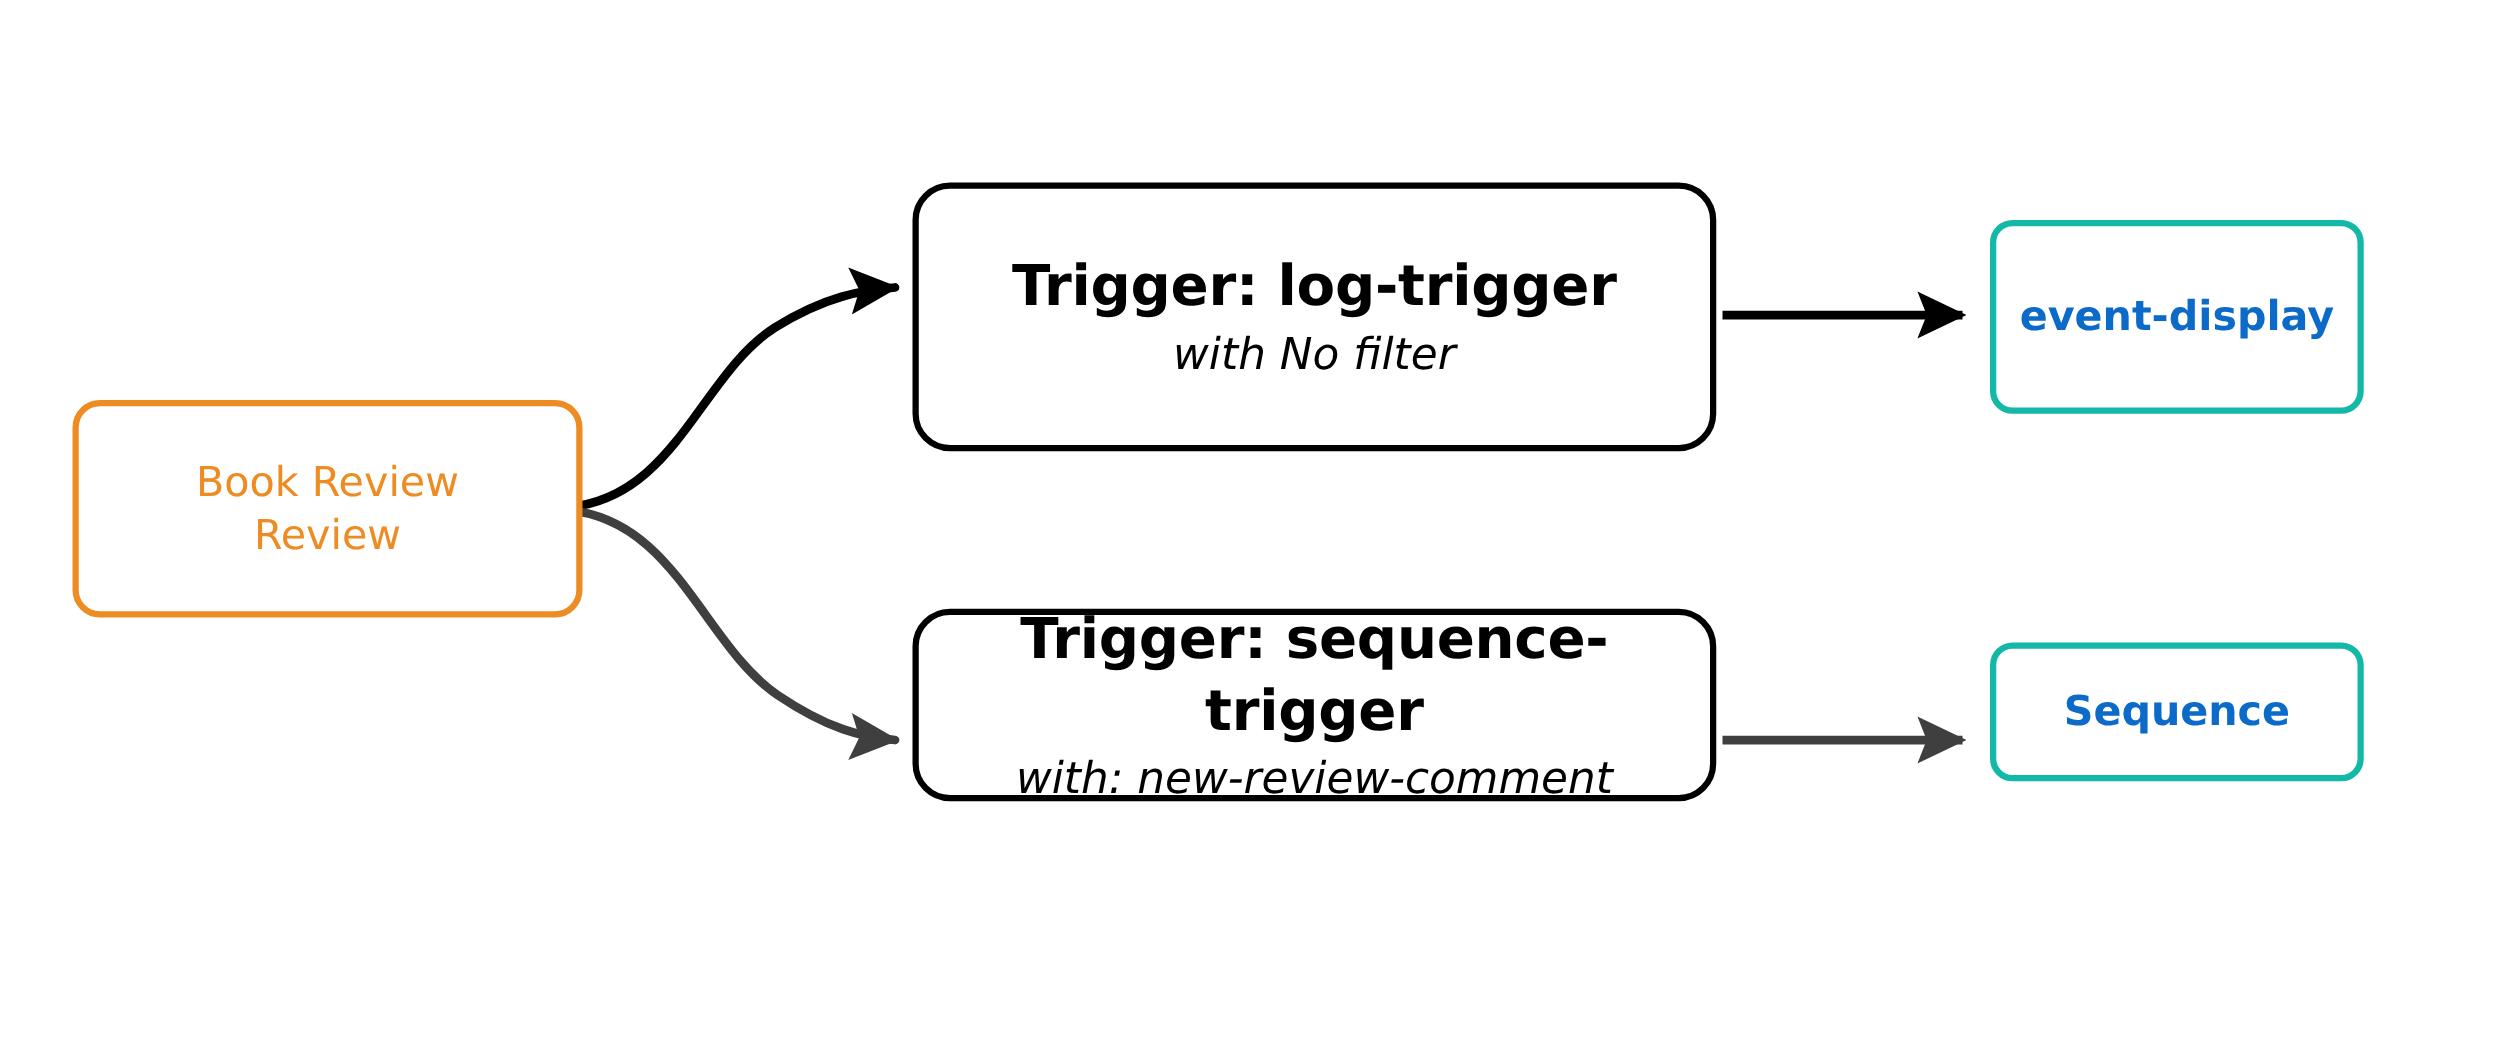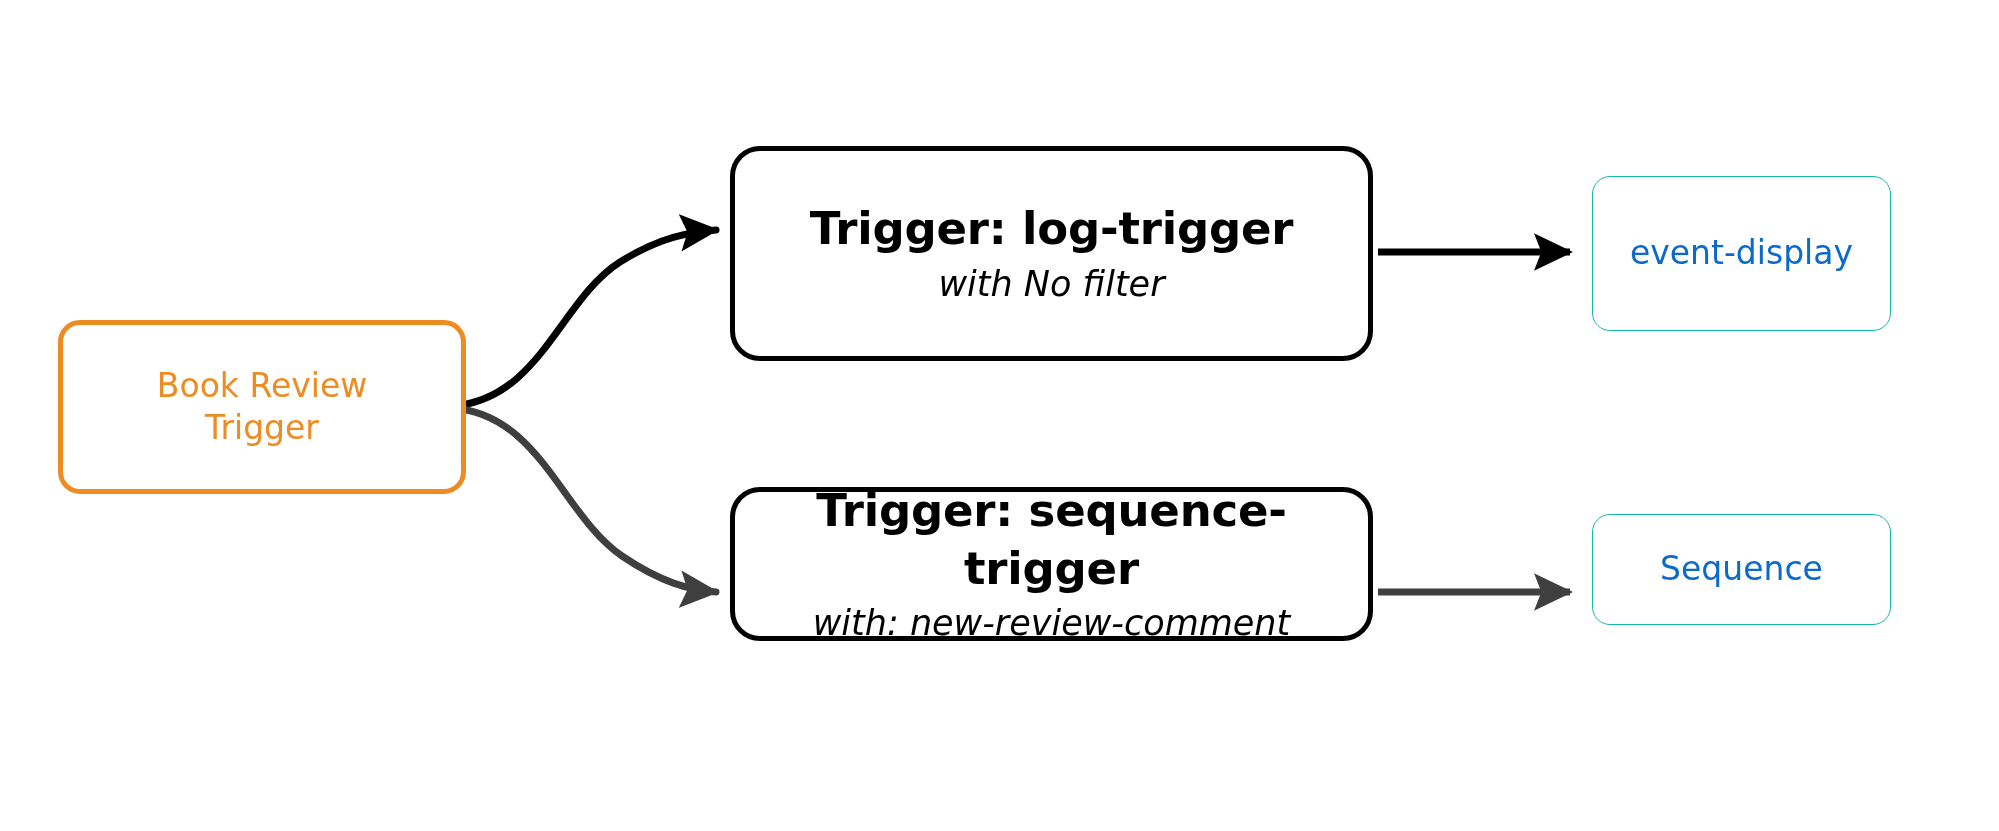--- a/index.html
+++ b/index.html
@@ -75,25 +75,25 @@
     font-size: 35px;
     font-weight: 400;
     display: block;
     margin-top: 4px;
     font-style: italic;
   }
   
   .node-sink {
     left: 1592px;
     width: 299px;
-    border: 1px solid #14b8a6;
+    border: 5px solid #14b8a6;
     border-radius: 18px;
     color: #0C6AC9;
     font-size: 33px;
-    font-weight: 400;
+    font-weight: 700;
   }
   .node-sink-top {
     top: 176px;
     height: 155px;
   }
   .node-sink-bottom {
     top: 514px;
     height: 111px;
   }
 </style>
@@ -116,21 +116,21 @@
 
     <path d="M 452 408 C 540 414 562 515 622 556 C 662 583 690 590 716 592" fill="none" stroke="#3F3F3F" stroke-width="7" stroke-linecap="round" marker-end="url(#arrow-gray)"></path>
 
     <path d="M 1378 252 L 1570 252" fill="none" stroke="#000000" stroke-width="7" stroke-linecap="butt" marker-end="url(#arrow-black)"></path>
 
     <path d="M 1378 592 L 1570 592" fill="none" stroke="#3F3F3F" stroke-width="7" stroke-linecap="butt" marker-end="url(#arrow-gray)"></path>
   </svg>
 
   <div class="node node-source">
     <span class="line">Book Review</span>
-    <span class="line">Trigger</span>
+    <span class="line">Review</span>
   </div>
 
   <div class="node node-trigger node-trigger-top">
     <span class="trigger-title">Trigger: log-trigger</span>
     <span class="trigger-sub">with No filter</span>
   </div>
 
   <div class="node node-trigger node-trigger-bottom">
     <span class="trigger-title">Trigger: sequence-trigger</span>
     <span class="trigger-sub">with: new-review-comment</span>

